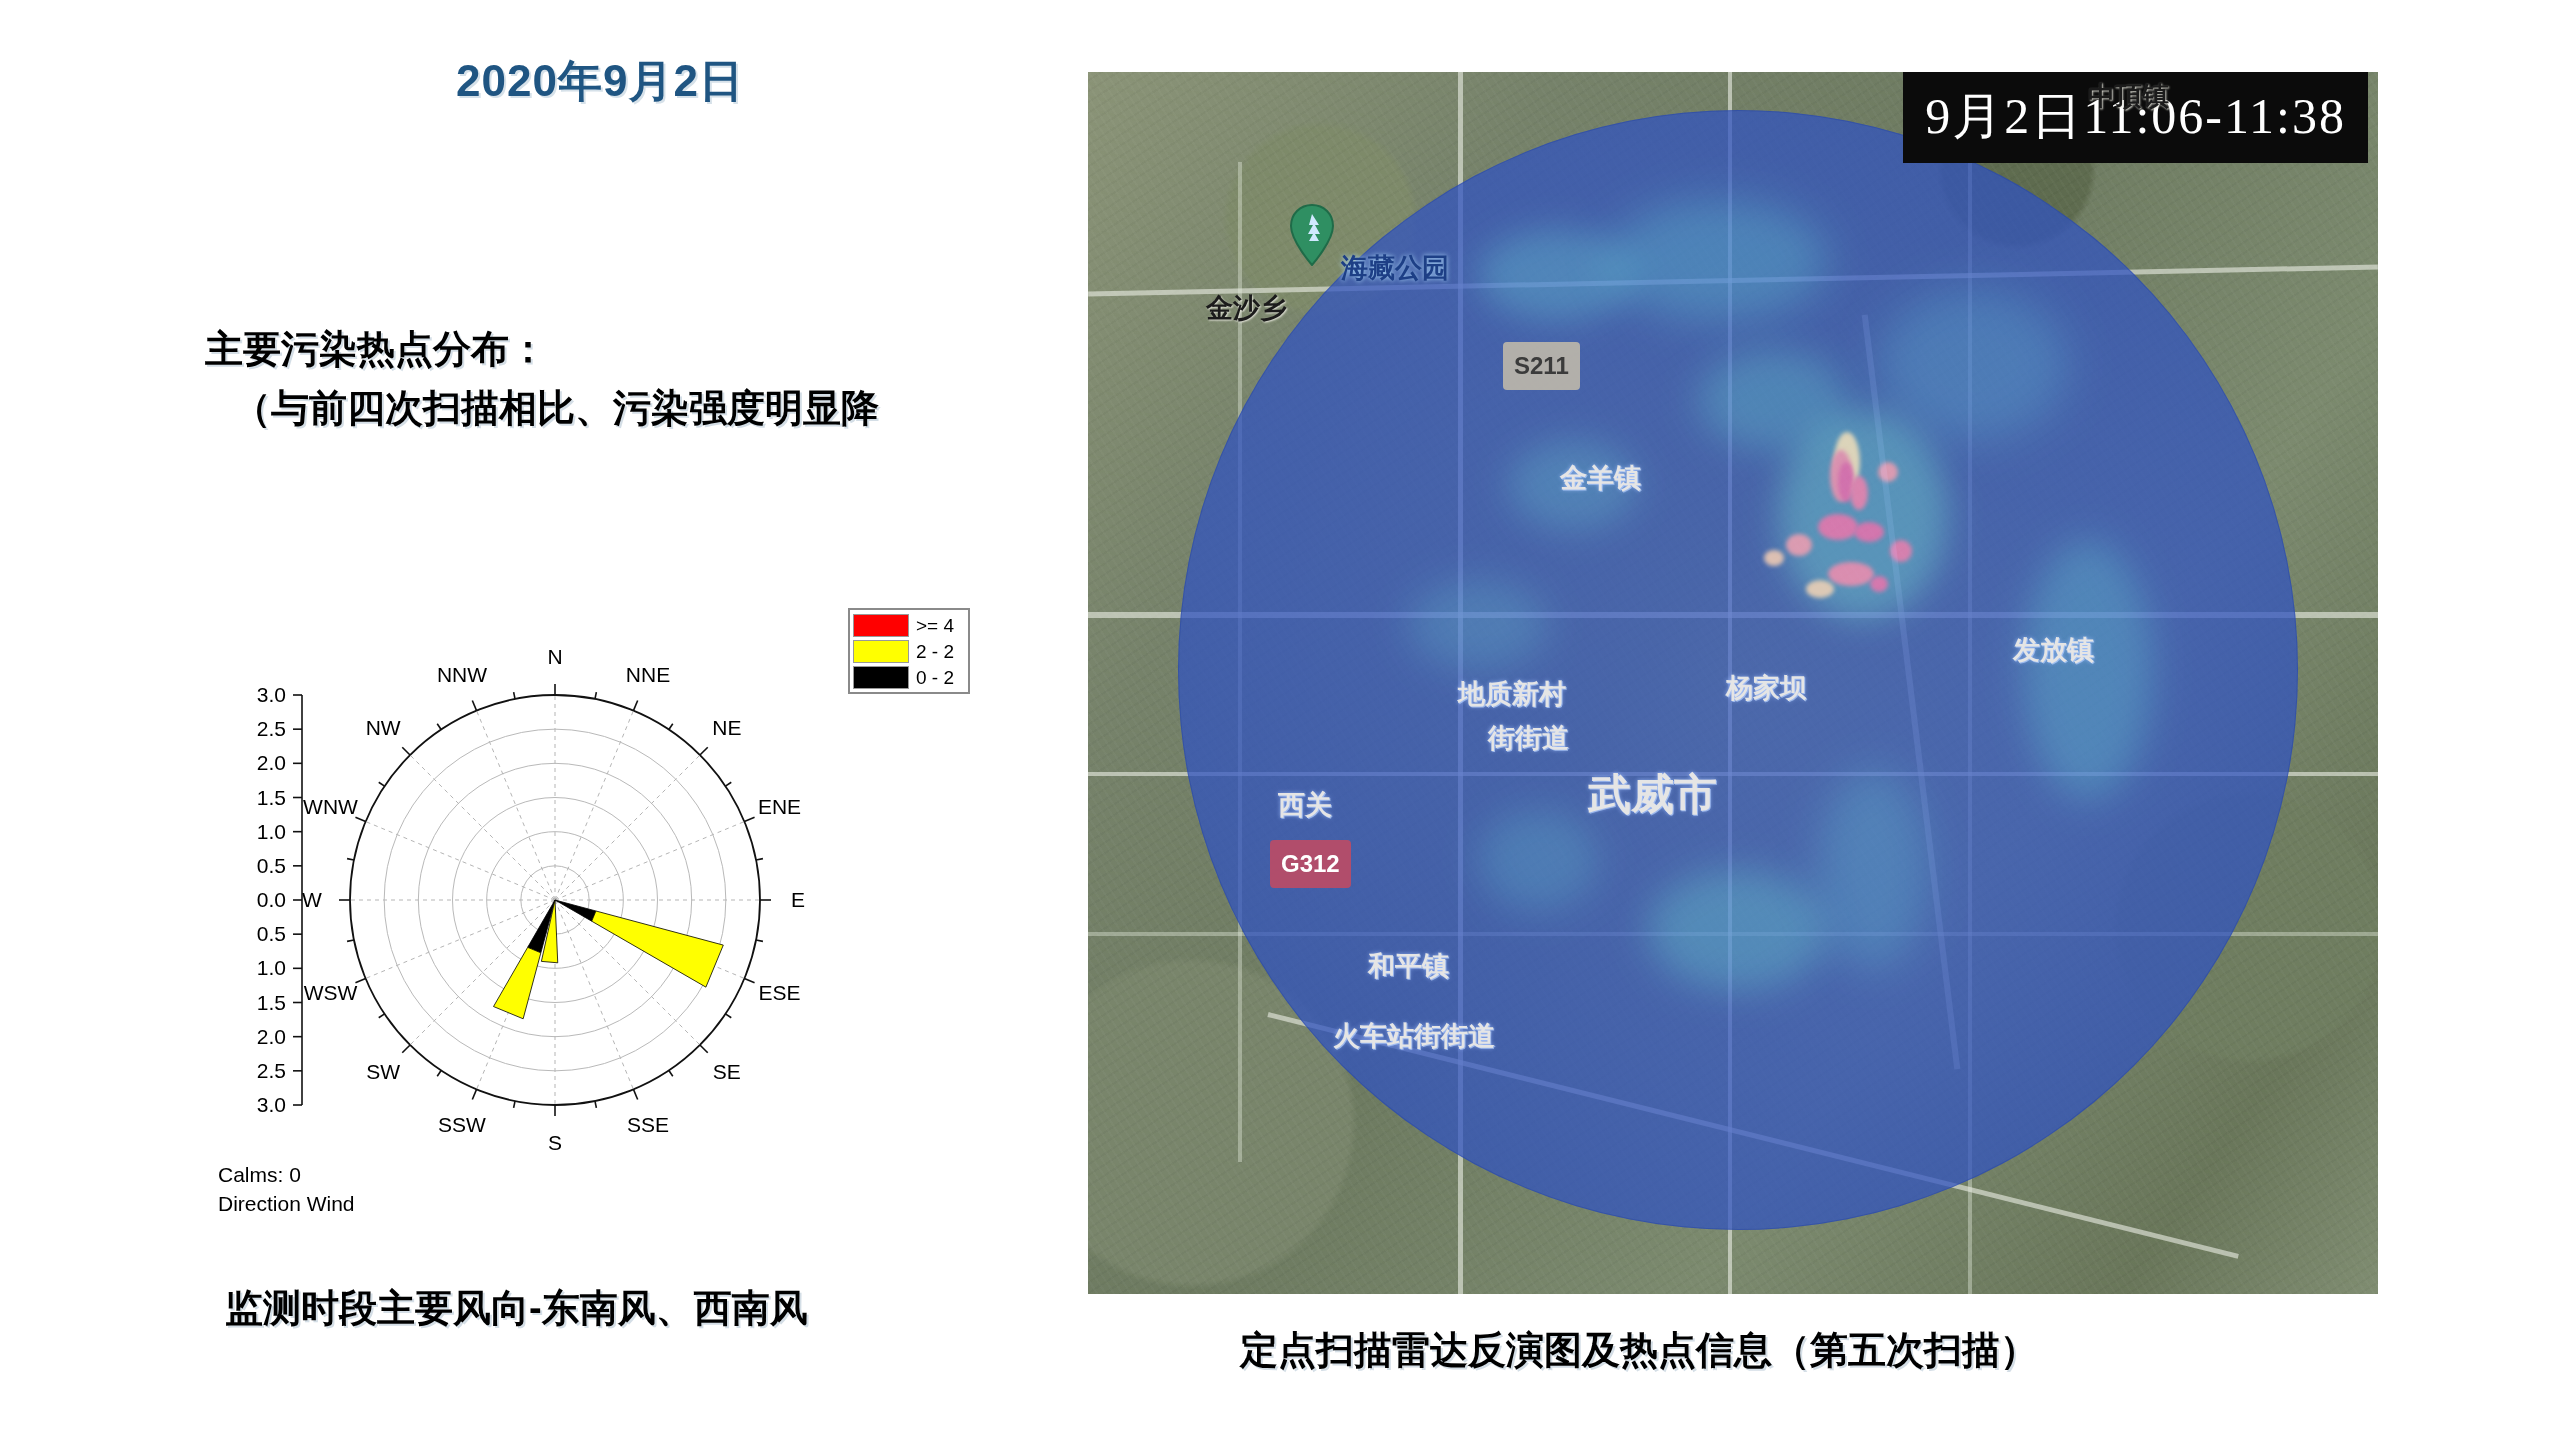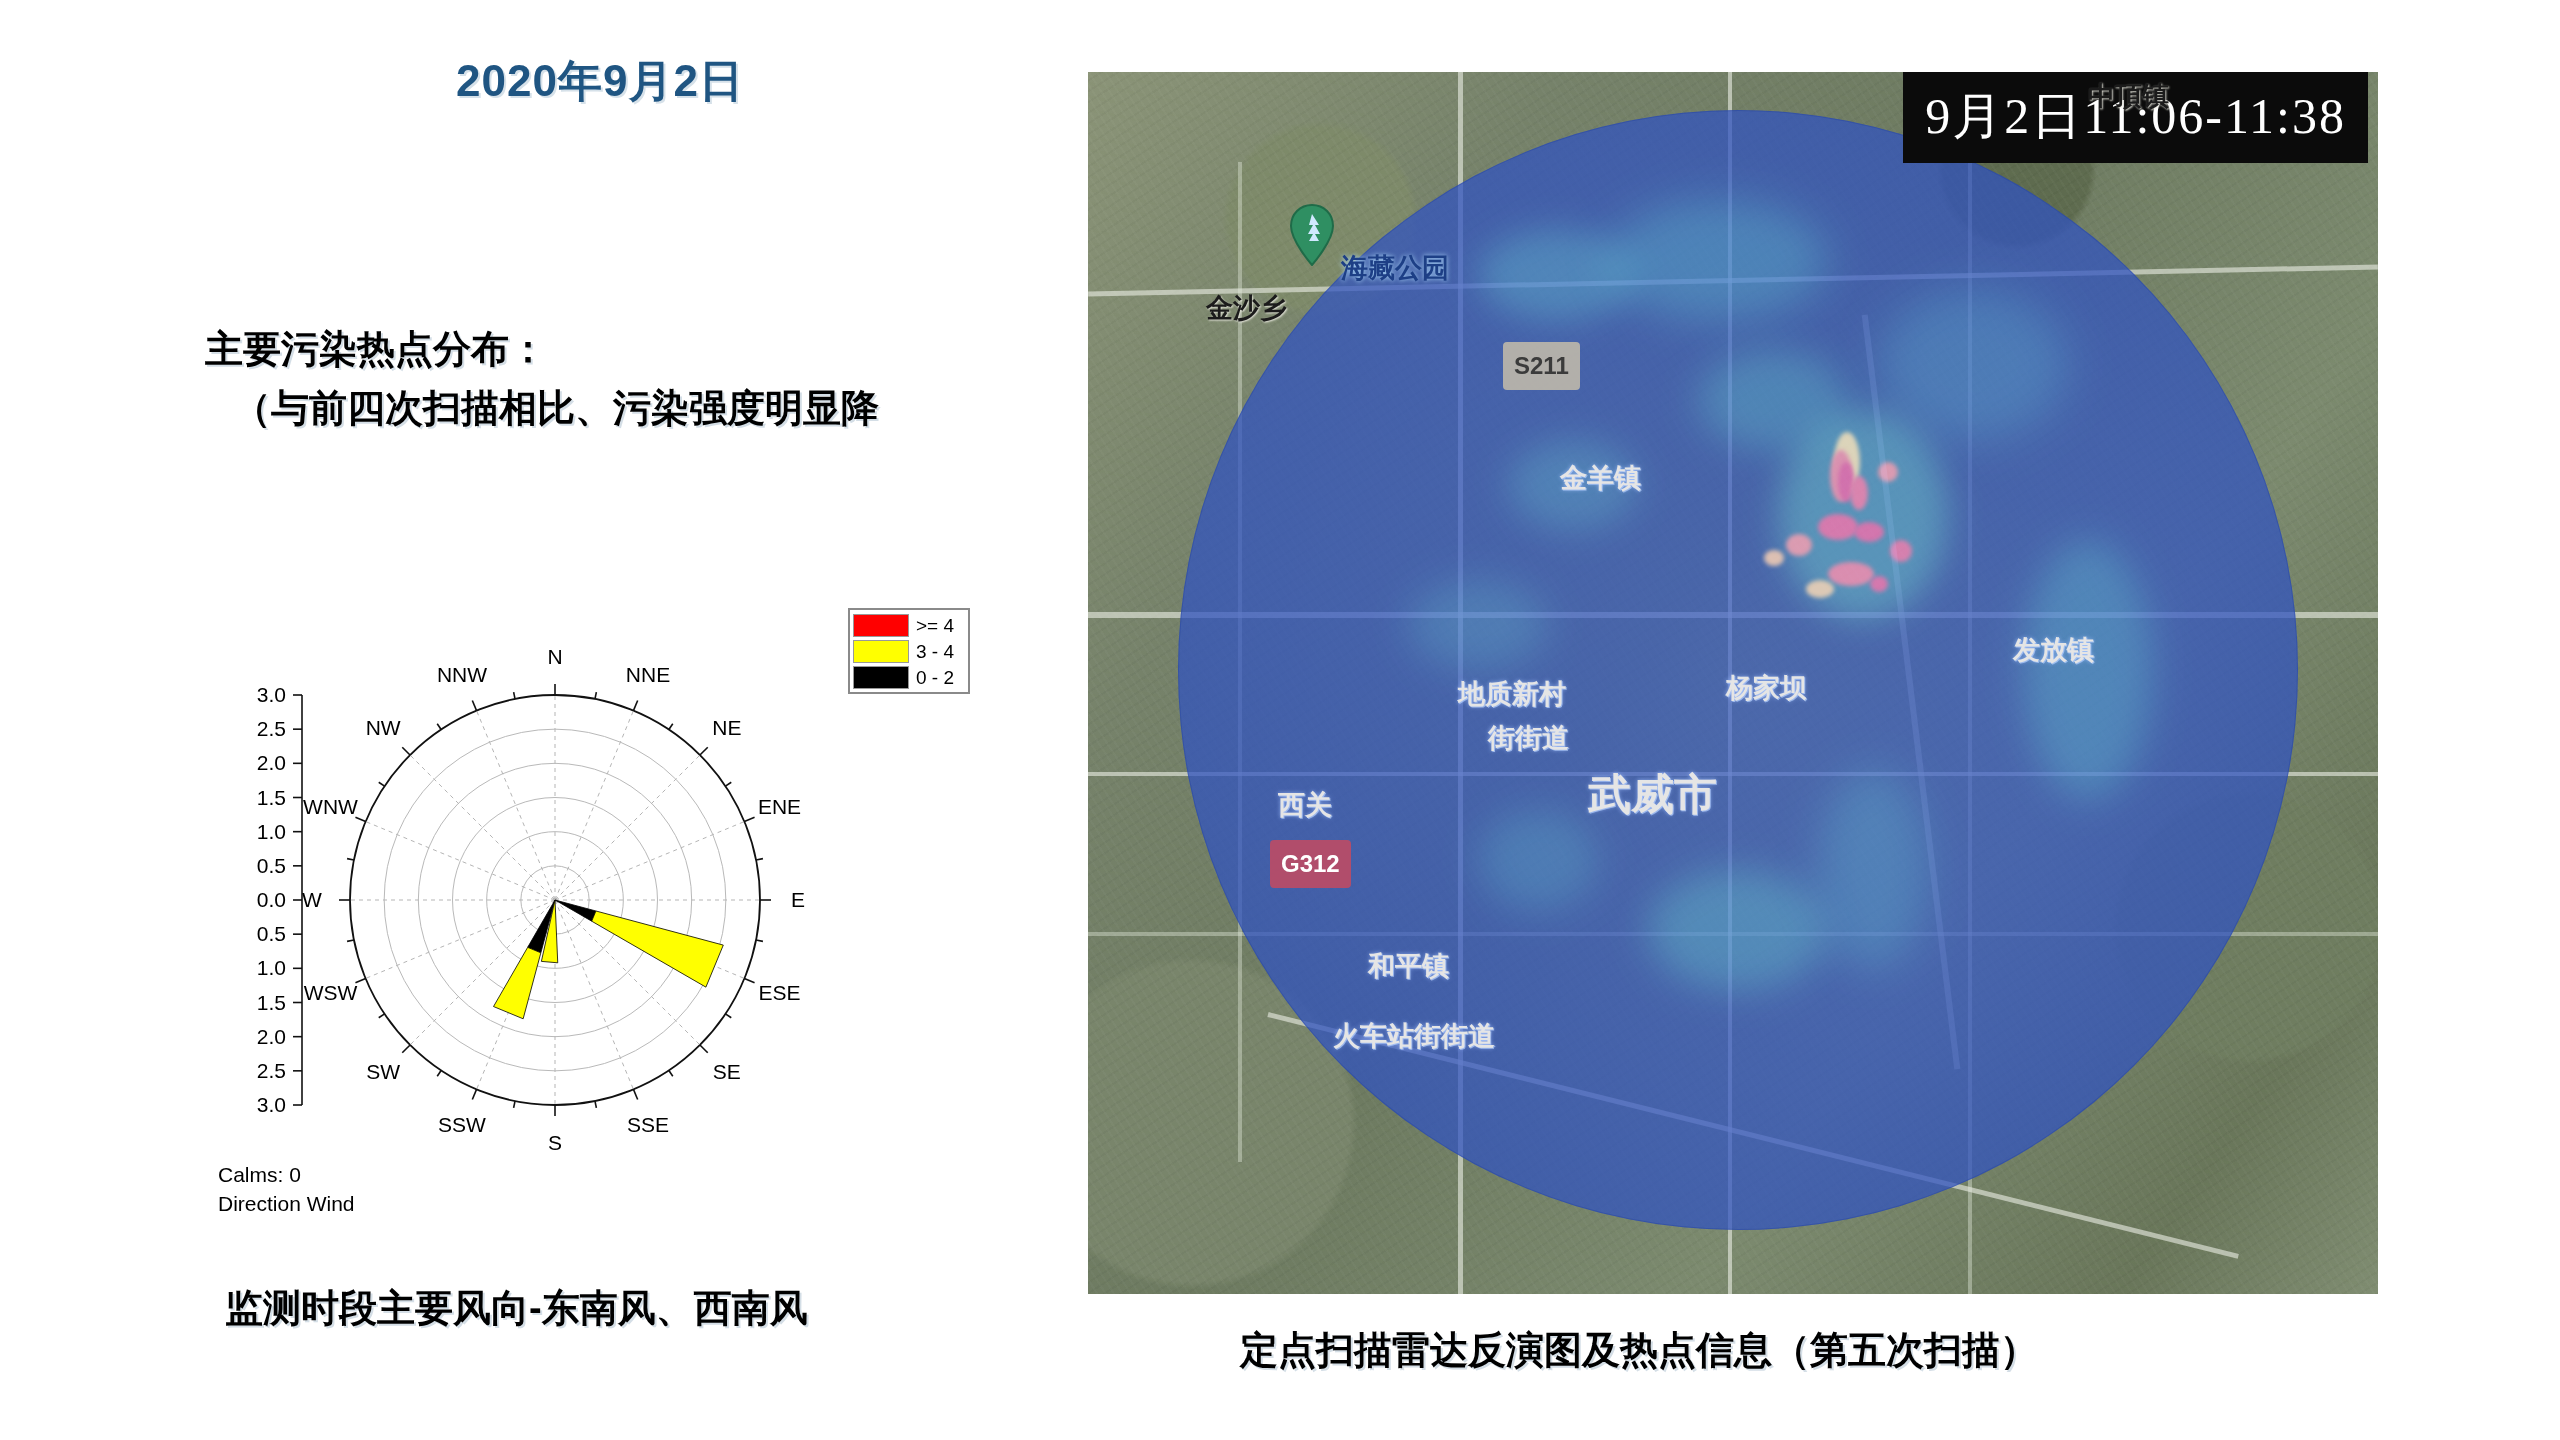--- a/index.html
+++ b/index.html
@@ -229,21 +229,21 @@
     </svg>
   </div>
 
   <div class="legend-box">
     <div class="legend-row">
       <span class="legend-sw" id="lsw0" style="background: rgb(255, 0, 0);"></span>
       <span class="legend-txt">&gt;= 4</span>
     </div>
     <div class="legend-row">
       <span class="legend-sw" id="lsw1" style="background: rgb(255, 255, 0);"></span>
-      <span class="legend-txt">3 - 4</span>
+      <span class="legend-txt">2 - 2</span>
     </div>
     <div class="legend-row">
       <span class="legend-sw" id="lsw2" style="background: rgb(0, 0, 0);"></span>
       <span class="legend-txt">0 - 2</span>
     </div>
   </div>
 
   <div class="wind-caption">监测时段主要风向-东南风、西南风</div>
 </div>
 

